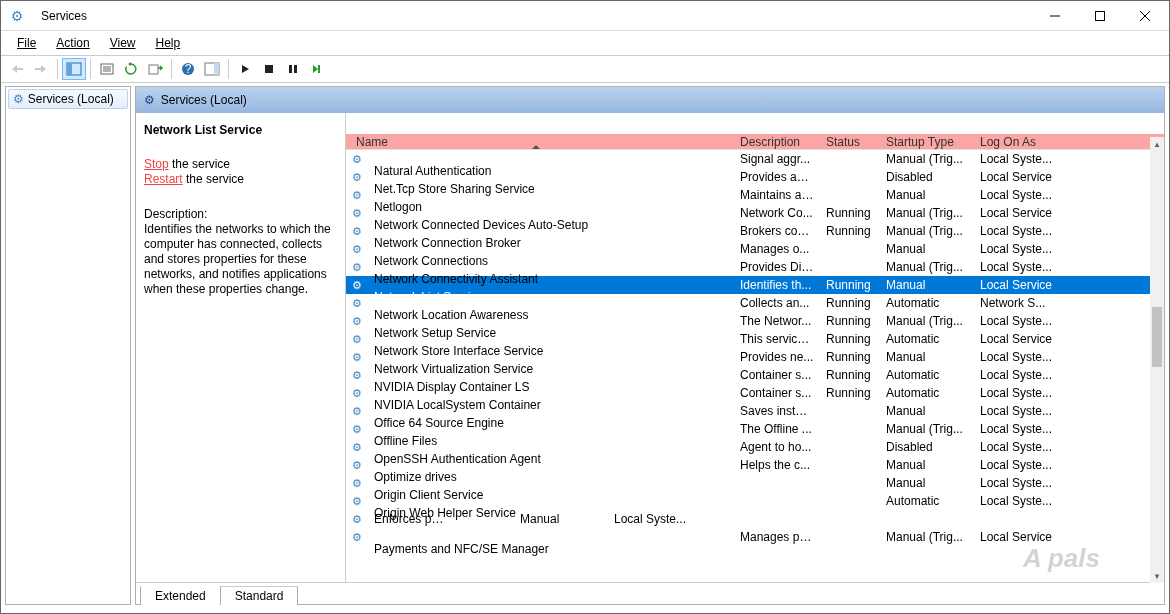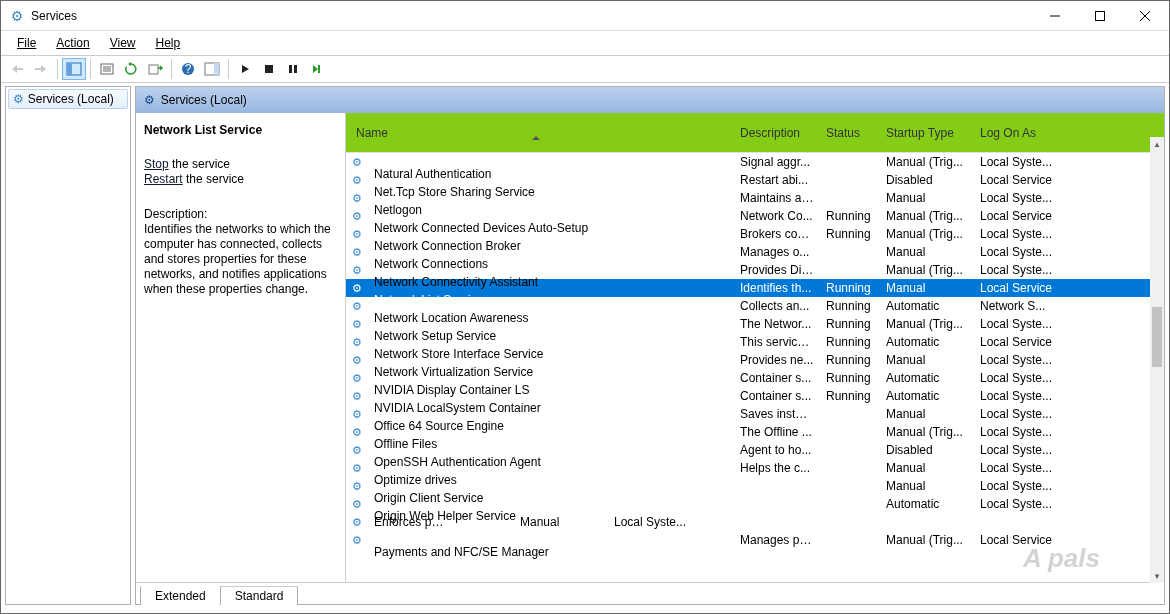--- a/index.html
+++ b/index.html
@@ -1,21 +1,21 @@
 <!DOCTYPE html>
 <html><head>
 <meta charset="utf-8">
 <style>
 * { box-sizing: border-box; margin: 0; padding: 0; font-family: "Segoe UI", Tahoma, sans-serif; font-size: 12px; }
 body { background: #fff; width: 1170px; height: 614px; overflow: hidden; border: 1px solid #666; }
 
 .titlebar { height: 30px; display: flex; align-items: center; padding: 0 2px 0 8px; border-bottom: 1px solid #ddd; }
 .titlebar .icon { width: 16px; height: 16px; display: flex; align-items: center; justify-content: center; }
 .tgear { color: #3a88c8; font-size: 14px; }
-.titlebar .title { margin-left: 6px; flex: 1; }
+.titlebar .title { margin-left: 16px; flex: 1; }
 .win-controls { display: flex; }
 .win-btn { width: 45px; height: 28px; display: flex; align-items: center; justify-content: center; font-size: 13px; }
 
 .menubar { height: 24px; display: flex; align-items: center; padding: 0 6px; text-decoration: underline; }
 .menubar div { padding: 2px 10px; }
 
 .toolbar { height: 28px; border-top: 1px solid #ccc; border-bottom: 1px solid #ccc; display: flex; align-items: center; padding: 0 4px; gap: 0; }
 .toolbar .tb { width: 24px; height: 22px; display: flex; align-items: center; justify-content: center; }
 .toolbar .tb svg { display: block; }
 .toolbar .sep { width: 1px; height: 20px; background: #ccc; margin: 0 4px; }
@@ -25,25 +25,25 @@
 .treepane { width: 126px; border: 1px solid #b0b0b0; margin: 2px 0 4px 4px; background: #fff; }
 .treeitem { background: linear-gradient(#f8fbff,#e4eefb); border: 1px solid #b8d2f2; border-radius: 2px; margin: 2px; padding: 2px 4px; display: flex; align-items: center; gap: 4px; }
 .gear-small { color: #3a88c8; font-size: 12px; }
 
 .mainpane { flex: 1; margin: 2px 4px 4px 4px; border: 1px solid #b0b0b0; display: flex; flex-direction: column; }
 .mainpane .header { background: linear-gradient(#bcd2ee,#96b6df); height: 26px; display: flex; align-items: center; padding: 0 8px; gap: 6px; color: #000; font-size: 13px; }
 
 .split { flex: 1; display: flex; overflow: hidden; }
 .detailcol { width: 210px; padding: 10px 8px 4px 8px; border-right: 1px solid #ccc; overflow: hidden; }
 .detailcol b { font-size: 12px; font-weight: 600; }
-.detailcol a { color: #0f172a; text-decoration: underline; cursor: pointer; }
+.detailcol a { color: #ef4444; text-decoration: underline; cursor: pointer; }
 .detailcol .section { margin-top: 20px; line-height: 15px; }
 
 .listcol { flex: 1; display: flex; flex-direction: column; position: relative; }
-.cols { display: flex; border-bottom: 1px solid #e0e0e0; height: 40px; align-items: center; background: #84cc16; padding-right: 14px; }
+.cols { display: flex; border-bottom: 1px solid #e0e0e0; height: 16px; align-items: center; background: #fca5a5; padding-right: 14px; margin-top: 21px; }
 .cols div { padding: 0 6px; color: #333; text-align: left; white-space: nowrap; overflow: hidden; }
 .c-name { width: 388px; padding-left: 10px !important; position: relative; }
 .c-desc { width: 86px; }
 .c-stat { width: 60px; }
 .c-start { width: 94px; }
 .c-log { width: 90px; }
 .cols .c-name::after { content: ""; position: absolute; right: 50%; top: 10px; border-left: 4px solid transparent; border-right: 4px solid transparent; border-bottom: 4px solid #555; }
 
 .rows { flex: 1; overflow: hidden; }
 .row { display: flex; height: 18px; align-items: center; white-space: nowrap; }
@@ -228,21 +228,21 @@
               <div class="r-desc">Signal aggr...</div>
               <div class="r-stat"></div>
               <div class="r-start">Manual (Trig...</div>
               <div class="r-log">Local Syste...</div>
             </div>
             <div class="row">
               <div class="ic">
                 <span>⚙</span>
               </div>
               <div class="r-name">Net.Tcp Store Sharing Service</div>
-              <div class="r-desc">Restart abi...</div>
+              <div class="r-desc">Provides abi...</div>
               <div class="r-stat"></div>
               <div class="r-start">Disabled</div>
               <div class="r-log">Local Service</div>
             </div>
             <div class="row">
               <div class="ic">
                 <span>⚙</span>
               </div>
               <div class="r-name">Netlogon</div>
               <div class="r-desc">Maintains a ...</div>

